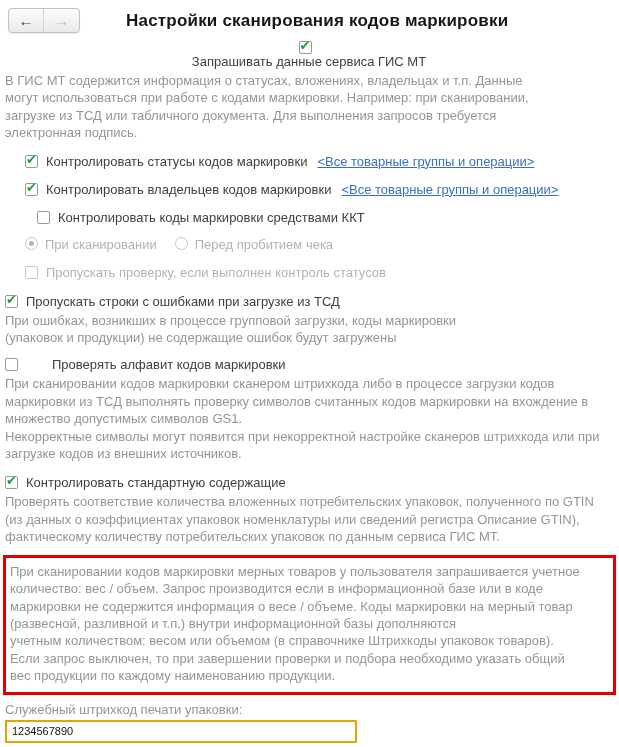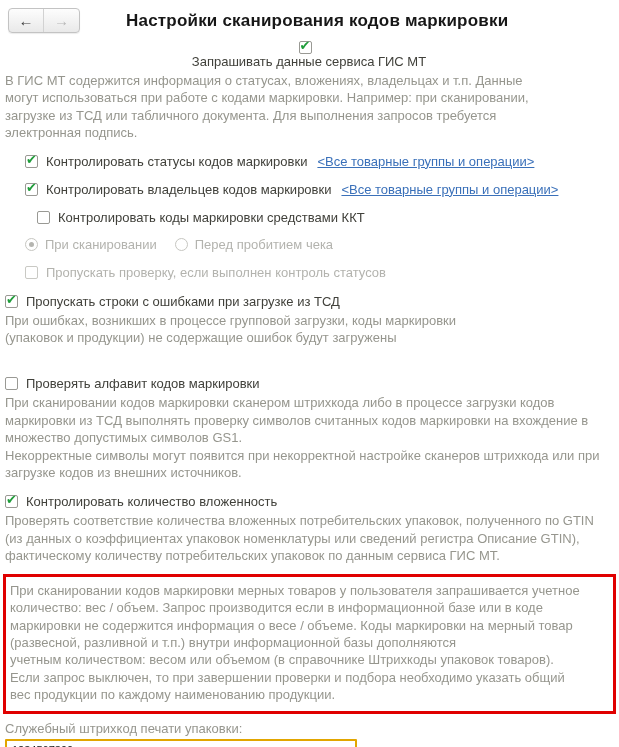--- a/index.html
+++ b/index.html
@@ -24,21 +24,21 @@
   .cb.checked::after { content:"\2714"; position:absolute; left:0px; top:-4px;
         color:#1f9d3a; font-size:13px; font-weight:bold; }
   .cb.disabled { border-color:#c9c9c4; }
   .cblabel { font-size:13px; color:#41413b; cursor:default; }
   .cblabel.disabled { color:#b3b3ae; }
   .radio { width:13px; height:13px; min-width:13px; border:1px solid #c6c6c1; border-radius:50%;
         background:#fff; position:relative; margin-right:7px; }
   .radio.selected::after { content:""; position:absolute; left:3px; top:3px; width:5px; height:5px;
         border-radius:50%; background:#b5b5b0; }
   .radiogroup { display:flex; align-items:center; gap:18px; }
-  .radioitem { display:flex; align-items:center; }
+  .radioitem { display:flex; }
 
   .desc { font-size:13px; color:#96968e; line-height:17.4px; margin-top:3px; white-space:pre-line; }
   .link { font-size:13px; color:#3a70b9; text-decoration:underline; margin-left:10px; cursor:pointer; white-space:nowrap; }
 
   
   .redbox { border:3px solid #e00000; margin-top:9px; margin-left:-2px; margin-right:-3px;
             padding:2px 4px 7px 4px; }
   .redbox .row { margin-top:5px; }
 
   
@@ -104,33 +104,33 @@
   <span class="cblabel disabled">Пропускать проверку, если выполнен контроль статусов</span>
 </div>
 
 <div class="row" style="margin-top:14px;">
   <span class="cb checked"></span>
   <span class="cblabel">Пропускать строки с ошибками при загрузке из ТСД</span>
 </div>
 <div class="desc">При ошибках, возникших в процессе групповой загрузки, коды маркировки
 (упаковок и продукции) не содержащие ошибок будут загружены</div>
 
-<div class="row" style="margin-top:30px;">
+<div class="row" style="margin-top:11px;gap:26px;">
   <span class="cb"></span>
   <span class="cblabel">Проверять алфавит кодов маркировки</span>
 </div>
 <div class="desc">При сканировании кодов маркировки сканером штрихкода либо в процессе загрузки кодов
 маркировки из ТСД выполнять проверку символов считанных кодов маркировки на вхождение в
 множество допустимых символов GS1.
 Некорректные символы могут появится при некорректной настройке сканеров штрихкода или при
 загрузке кодов из внешних источников.</div>
 
 <div class="row" style="margin-top:13px;">
   <span class="cb checked"></span>
-  <span class="cblabel">Контролировать количество вложенность</span>
+  <span class="cblabel">Контролировать стандартную содержащие</span>
 </div>
 <div class="desc">Проверять соответствие количества вложенных потребительских упаковок, полученного по GTIN
 (из данных о коэффициентах упаковок номенклатуры или сведений регистра Описание GTIN),
 фактическому количеству потребительских упаковок по данным сервиса ГИС МТ.</div>
 
 <div class="redbox">
   <div class="desc">При сканировании кодов маркировки мерных товаров у пользователя запрашивается учетное
 количество: вес / объем. Запрос производится если в информационной базе или в коде
 маркировки не содержится информация о весе / объеме. Коды маркировки на мерный товар
 (развесной, разливной и т.п.) внутри информационной базы дополняются

